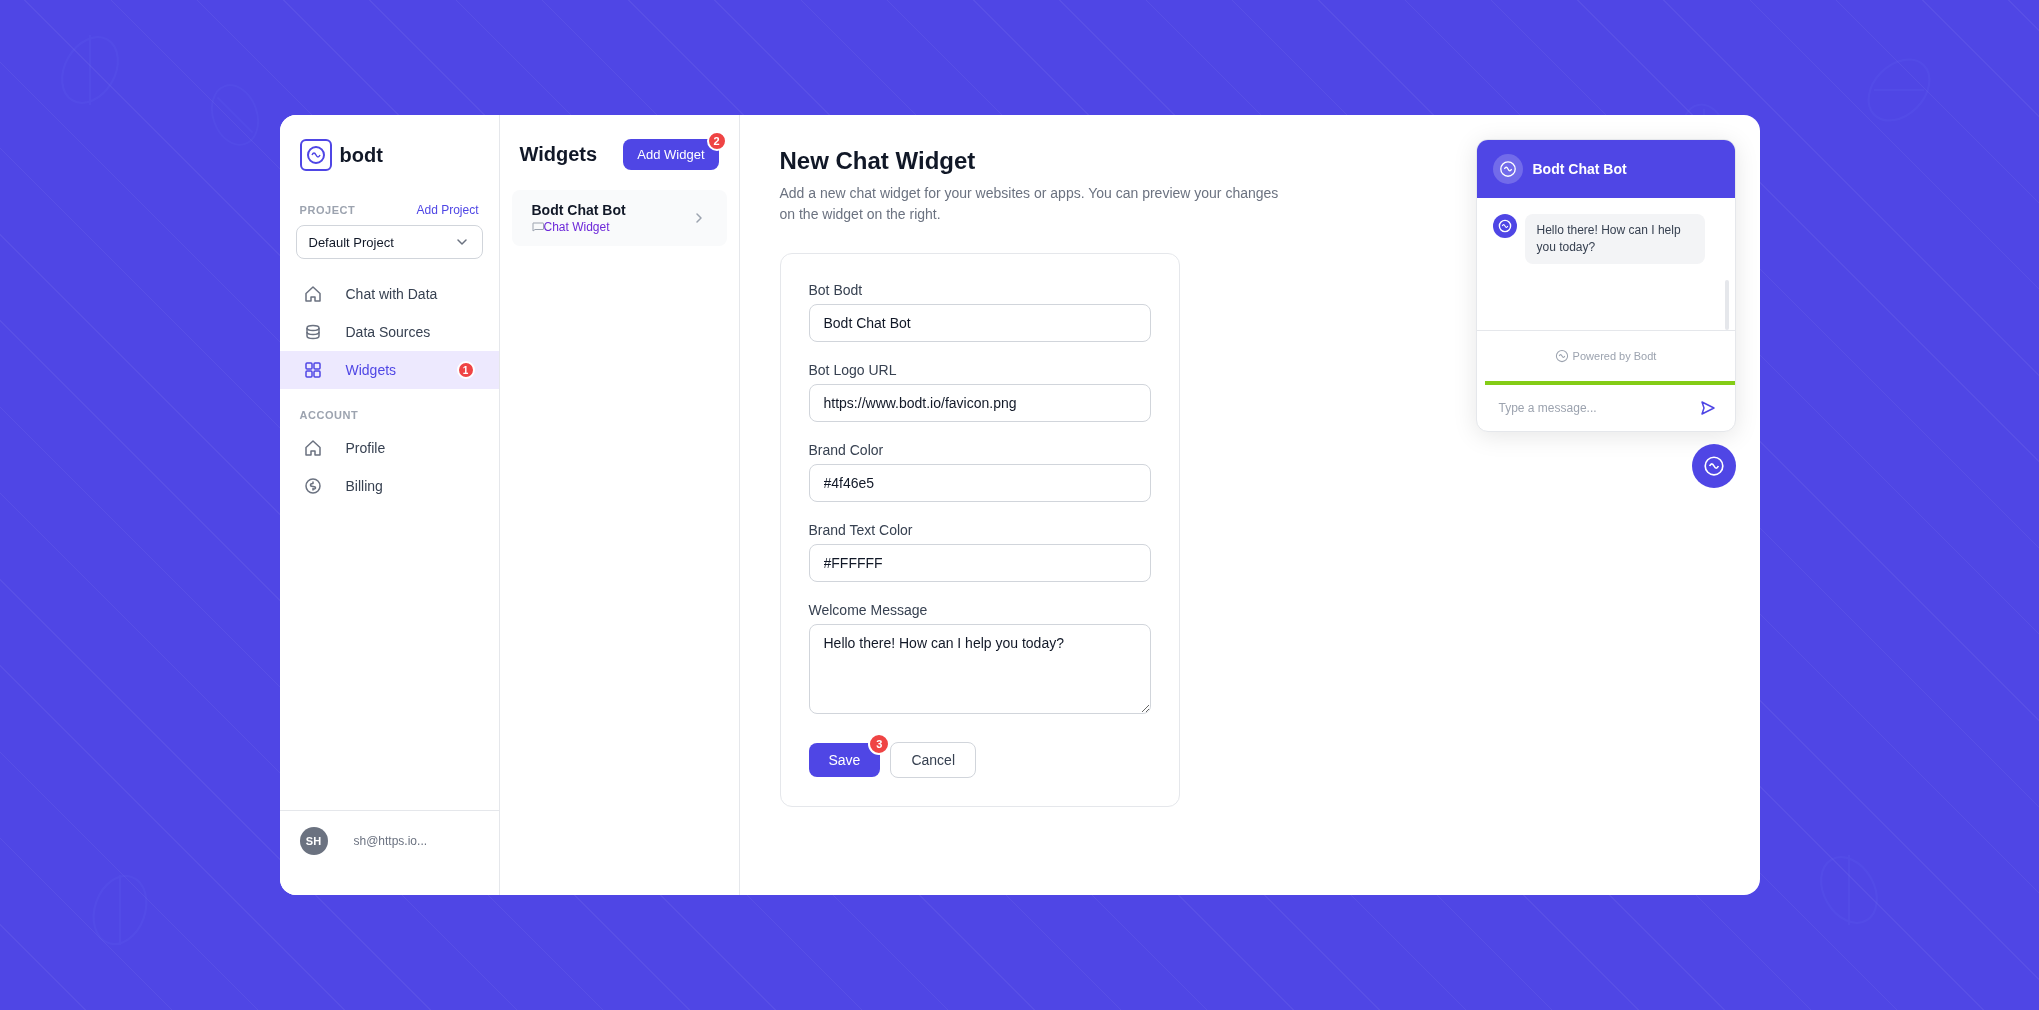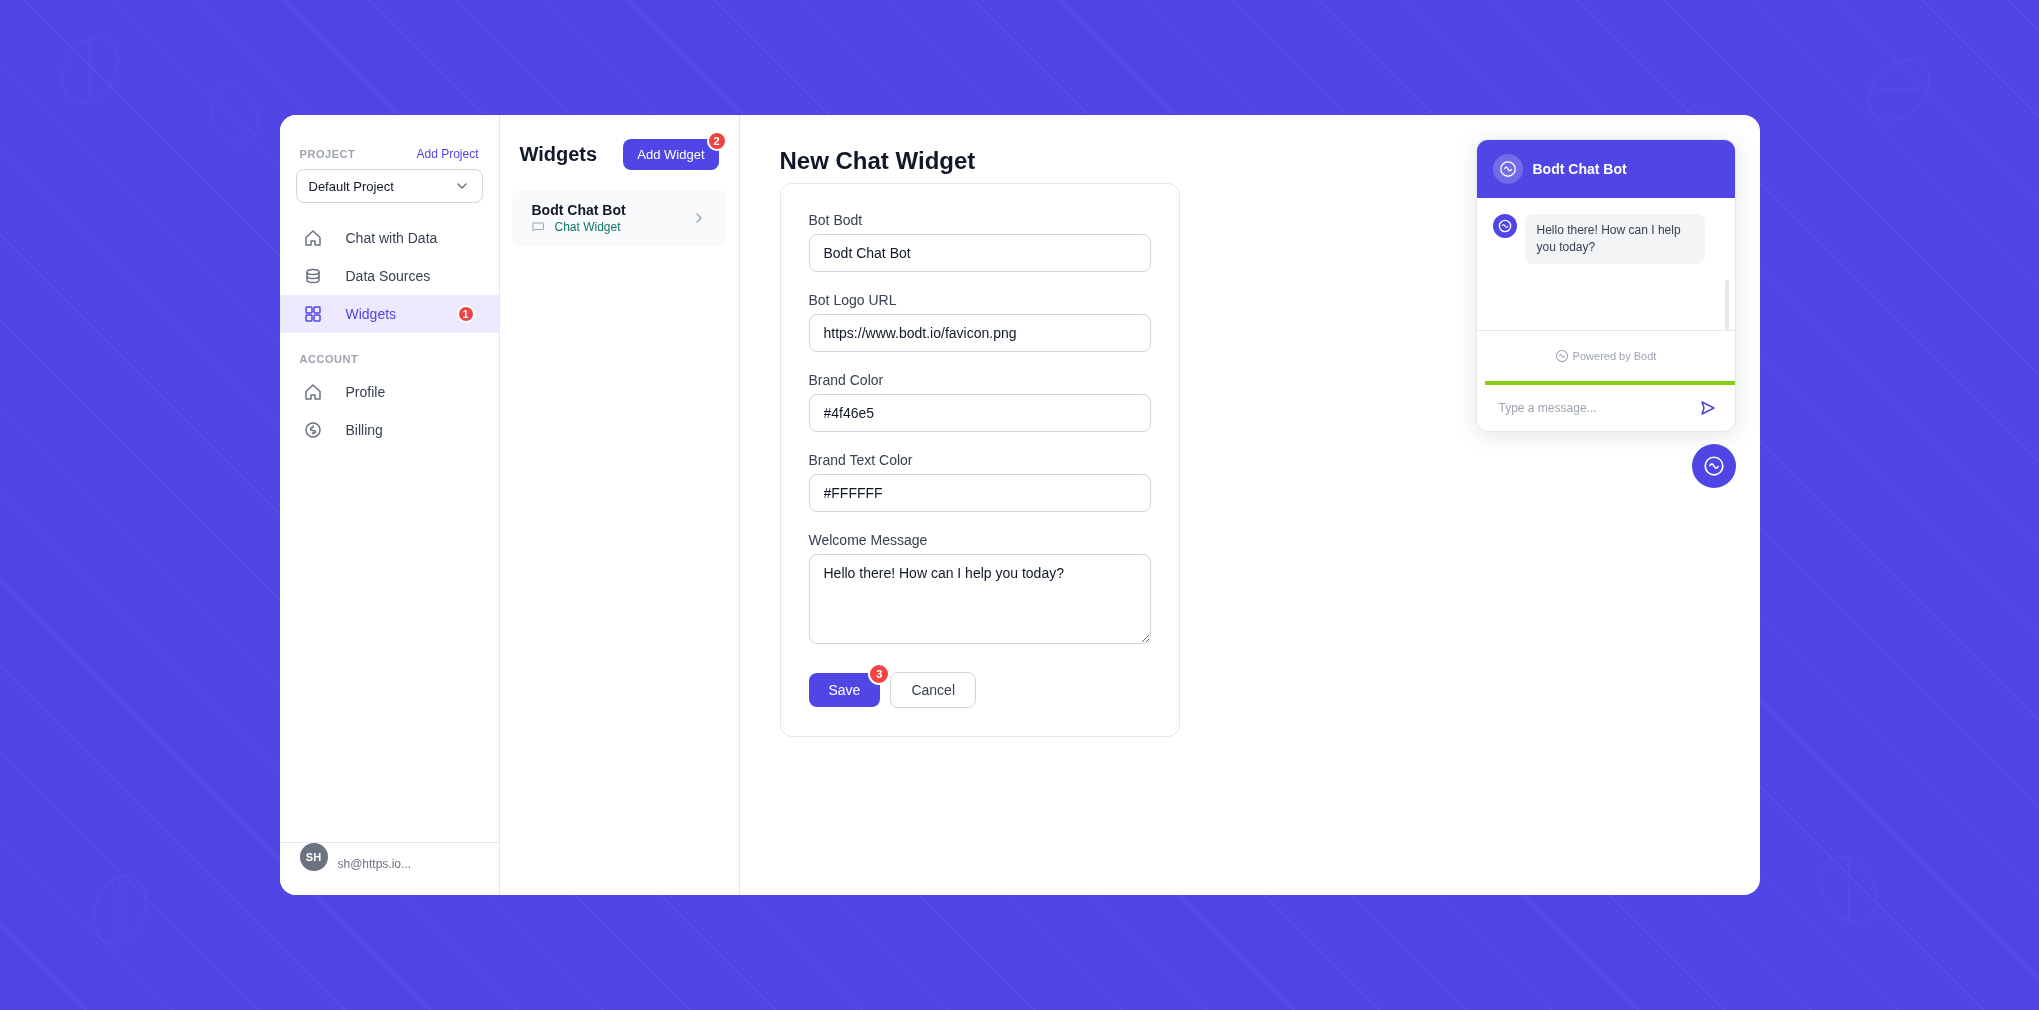--- a/index.html
+++ b/index.html
@@ -145,25 +145,25 @@
     .nav-item .nav-icon {
       width: 18px;
       height: 18px;
       display: flex;
       align-items: center;
       justify-content: center;
       flex-shrink: 0;
     }
     .sidebar-bottom {
       margin-top: auto;
-      padding: 0 20px;
+      padding: 16px 20px;
       border-top: 1px solid #e5e7eb;
       display: flex;
-      align-items: flex-end;
-      gap: 10px;
+      align-items: center;
+      gap: 26px;
     }
     .user-avatar {
       width: 28px;
       height: 28px;
       border-radius: 50%;
       background: #6b7280;
       display: flex;
       align-items: center;
       justify-content: center;
       font-size: 11px;
@@ -243,24 +243,24 @@
       flex-direction: column;
       gap: 2px;
     }
     .widget-list-item-name {
       font-size: 14px;
       font-weight: 600;
       color: #111827;
     }
     .widget-list-item-type {
       font-size: 12px;
-      color: #0f766e;
-      display: flex;
-      align-items: center;
-      gap: 11px;
+      color: #6d28d9;
+      display: flex;
+      align-items: center;
+      gap: 0;
     }
     
     .main-content {
       flex: 1;
       padding: 32px 40px;
       overflow-y: auto;
     }
     .page-title {
       font-size: 24px;
       font-weight: 700;
@@ -489,20 +489,29 @@
     </svg>
   <svg style="right:150px;bottom:80px;width:80px;height:80px;" viewBox="0 0 80 80">
       <ellipse cx="40" cy="40" rx="25" ry="35" transform="rotate(-30 40 40)"></ellipse>
       <line x1="40" y1="5" x2="40" y2="75"></line>
     </svg>
 </div>
 
 <div class="app-container">
 
   <aside class="sidebar">
+    <div class="sidebar-logo">
+      <div class="logo-icon">
+        <svg width="20" height="20" viewBox="0 0 20 20" fill="none">
+          <circle cx="10" cy="10" r="8" stroke="#4f46e5" stroke-width="2"></circle>
+          <path d="M6 10 Q8 6 10 10 Q12 14 14 10" stroke="#4f46e5" stroke-width="1.5" fill="none"></path>
+        </svg>
+      </div>
+      <span class="logo-text">bodt</span>
+    </div>
 
     <div class="sidebar-section-header">
       <span>Project</span>
       <span class="add-project-link">Add Project</span>
     </div>
 
     <div class="project-select-wrapper">
       <div class="project-select">
         <span>Default Project</span>
         <svg width="16" height="16" viewBox="0 0 16 16" fill="none">
@@ -592,20 +601,21 @@
         </span>
       </div>
       <svg width="16" height="16" viewBox="0 0 16 16" fill="none">
         <path d="M6 4l4 4-4 4" stroke="#9ca3af" stroke-width="1.5" stroke-linecap="round" stroke-linejoin="round"></path>
       </svg>
     </div>
   </div>
 
   <main class="main-content">
     <h1 class="page-title">New Chat Widget</h1>
+    <p class="page-description">Add a new chat widget for your websites or apps. You can preview your changes on the widget on the right.</p>
 
     <div style="background:white;border:1px solid #e5e7eb;border-radius:12px;padding:28px;max-width:400px;">
       <div class="form-group">
         <label class="form-label">Bot Bodt</label>
         <input class="form-input" type="text" value="Bodt Chat Bot" style="">
       </div>
 
       <div class="form-group">
         <label class="form-label">Bot Logo URL</label>
         <input class="form-input" type="text" value="https://www.bodt.io/favicon.png" style="">

